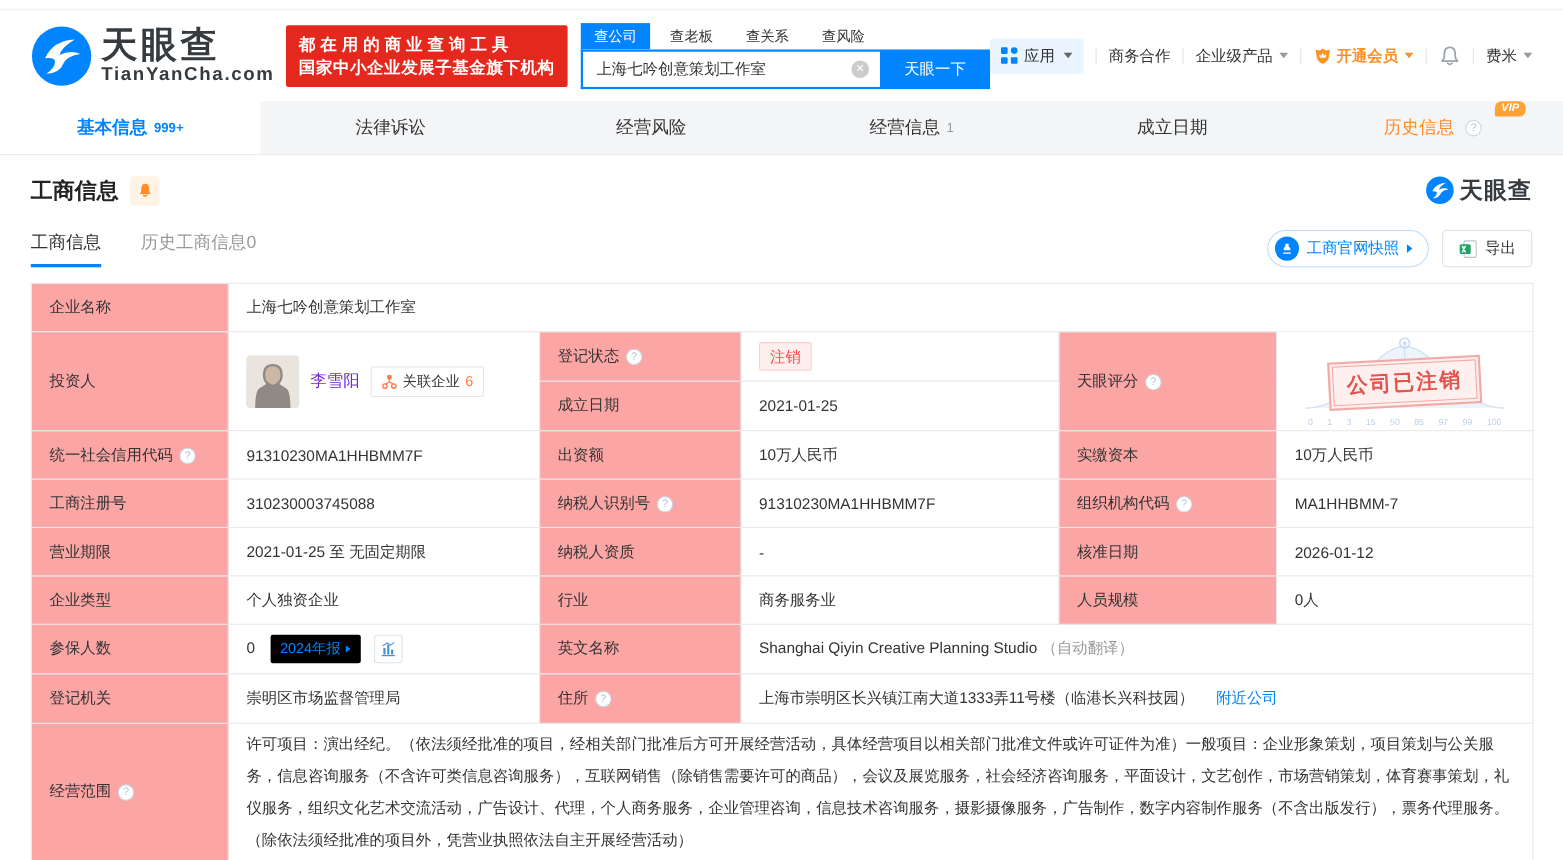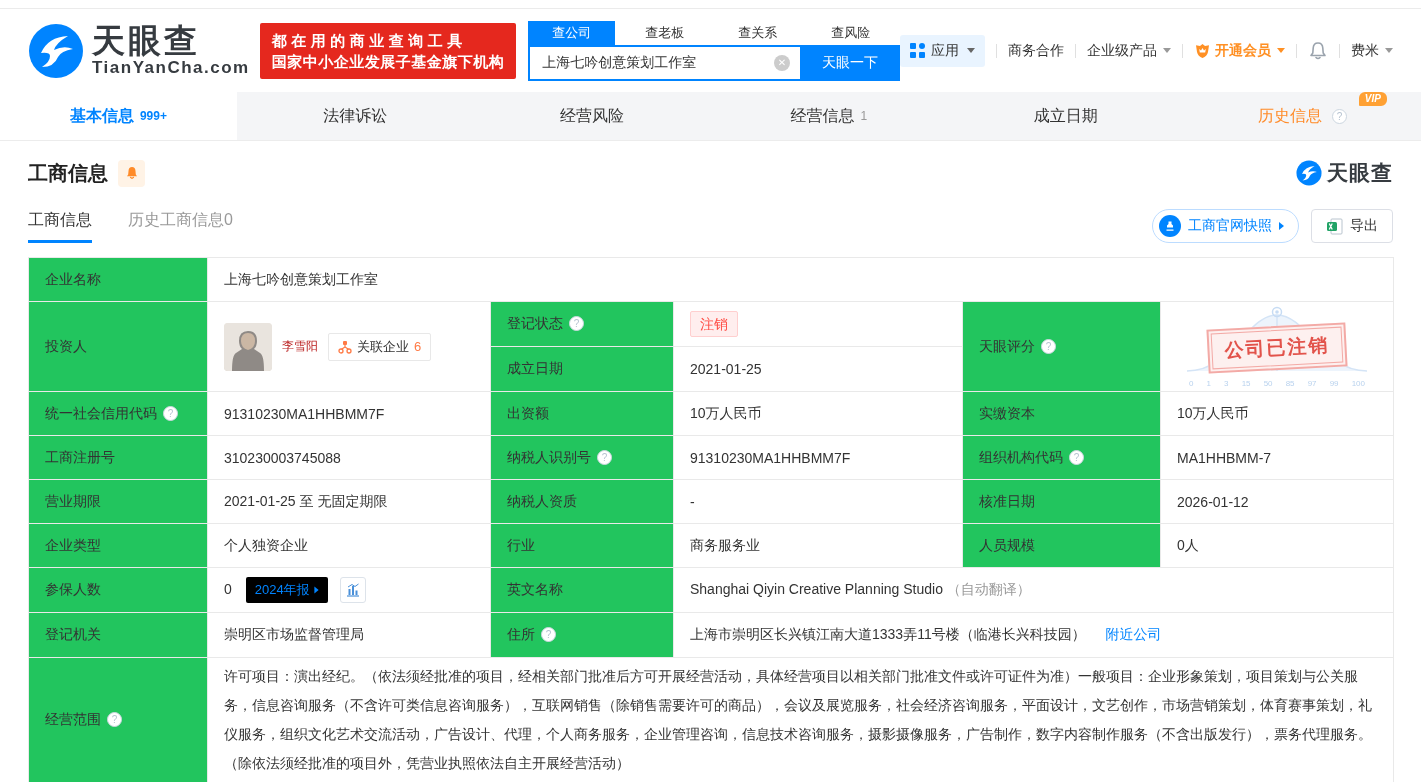--- a/index.html
+++ b/index.html
@@ -10,21 +10,21 @@
   
   .topbar { display:flex; align-items:center; padding:0 28px; height:83px; background:#fff; }
   .logo-area { display:flex; align-items:center; gap:8px; }
   .logo-text .brand-cn { font-size:33px; font-weight:bold; color:#363b40; letter-spacing:3px; line-height:34px; }
   .logo-text .brand-domain { font-size:17px; font-weight:bold; color:#363b40; letter-spacing:1.5px; }
   .banner { margin-left:10px; background:#e5281e; color:#fff; padding:7px 12px; border-radius:2px; }
   .banner .b1 { font-size:15px; font-weight:bold; letter-spacing:4.5px; line-height:21px; white-space:nowrap; }
   .banner .b2 { font-size:15px; font-weight:bold; letter-spacing:0.5px; line-height:21px; white-space:nowrap; }
   .search-area { margin-left:12px; width:447px; }
   .search-tabs { display:flex; gap:6px; }
-  .search-tab { font-size:13px; padding:3px 24px; cursor:pointer; color:#333; }
+  .search-tab { font-size:13px; padding:3px 12px; cursor:pointer; color:#333; }
   .search-tab.active { background:#0084ff; color:#fff; }
   .search-row { display:flex; }
   .search-box { position:relative; flex:1; }
   .search-box input { width:100%; height:36px; border:2px solid #0084ff; border-right:none;
      padding:0 34px 0 12px; font-size:14px; color:#333; outline:none;
      font-family:"Liberation Sans","DejaVu Sans",sans-serif; }
   .clear-ico { position:absolute; right:10px; top:10px; width:16px; height:16px; border-radius:50%;
      background:#ccc; color:#fff; font-size:10px; line-height:16px; text-align:center; cursor:pointer; }
   .clear-ico::before { content:"✕"; }
   .search-btn { width:100px; height:36px; background:#0084ff; color:#fff; border:none; font-size:14px;
@@ -80,31 +80,31 @@
      align-items:center; justify-content:center; }
   .arrow-r { width:0; height:0; border-top:4px solid transparent; border-bottom:4px solid transparent;
      border-left:5px solid #0084ff; display:inline-block; }
   .btn-export { display:flex; align-items:center; gap:7px; height:34px; padding:0 14px;
      border:1px solid #dcdfe6; border-radius:4px; background:#fff; color:#333; font-size:14px; cursor:pointer;
      font-family:"Liberation Sans","DejaVu Sans",sans-serif; }
 
   
   table.info { width:1365px; border-collapse:collapse; table-layout:fixed; font-size:14px; }
   table.info td { border:1px solid #e9e9e9; padding:4px 16px; vertical-align:middle; }
-  td.lbl { background:#22c55e; color:#333; }
+  td.lbl { background:#fca5a5; color:#333; }
   td.val { background:#fff; color:#333; }
   tr.r44 td { height:44px; }
   tr.r45 td { height:45px; }
   .link { color:#0084ff; cursor:pointer; text-decoration:none; }
   .status-badge { display:inline-block; padding:3px 9px; background:#ffeeee; border:1px solid #ffcfcf;
      color:#ff4a42; border-radius:2px; font-size:14px; line-height:18px; }
   .investor-cell { display:flex; align-items:center; gap:10px; }
   .avatar { width:48px; height:48px; border-radius:4px; background:linear-gradient(180deg,#efe9e2,#d9d2ca);
      overflow:hidden; flex:none; cursor:pointer; }
-  .inv-name { font-size:12px; color:#b91c1c; cursor:pointer; }
+  .inv-name { font-size:15px; color:#6d28d9; cursor:pointer; }
   .rel-badge { display:flex; align-items:center; gap:5px; border:1px solid #e8e8e8; border-radius:2px;
      padding:4px 9px; font-size:13px; cursor:pointer; background:#fff; }
   .rel-badge .cnt { color:#ff7a45; }
   .report-badge { display:inline-flex; align-items:center; gap:4px; background:#000000; color:#0084ff;
      font-size:13px; padding:4px 9px; border-radius:2px; margin-left:10px; cursor:pointer; }
   .report-badge .arrow-r { border-left-color:#0084ff; transform:scale(.85); }
   .chart-btn { display:inline-flex; align-items:center; justify-content:center; width:26px; height:26px;
      border:1px solid #dde3ea; border-radius:3px; margin-left:8px; vertical-align:middle; cursor:pointer; background:#fff; }
   .gray-note { color:#999; }
   .score-cell { position:relative; text-align:center; padding:0 !important; }

